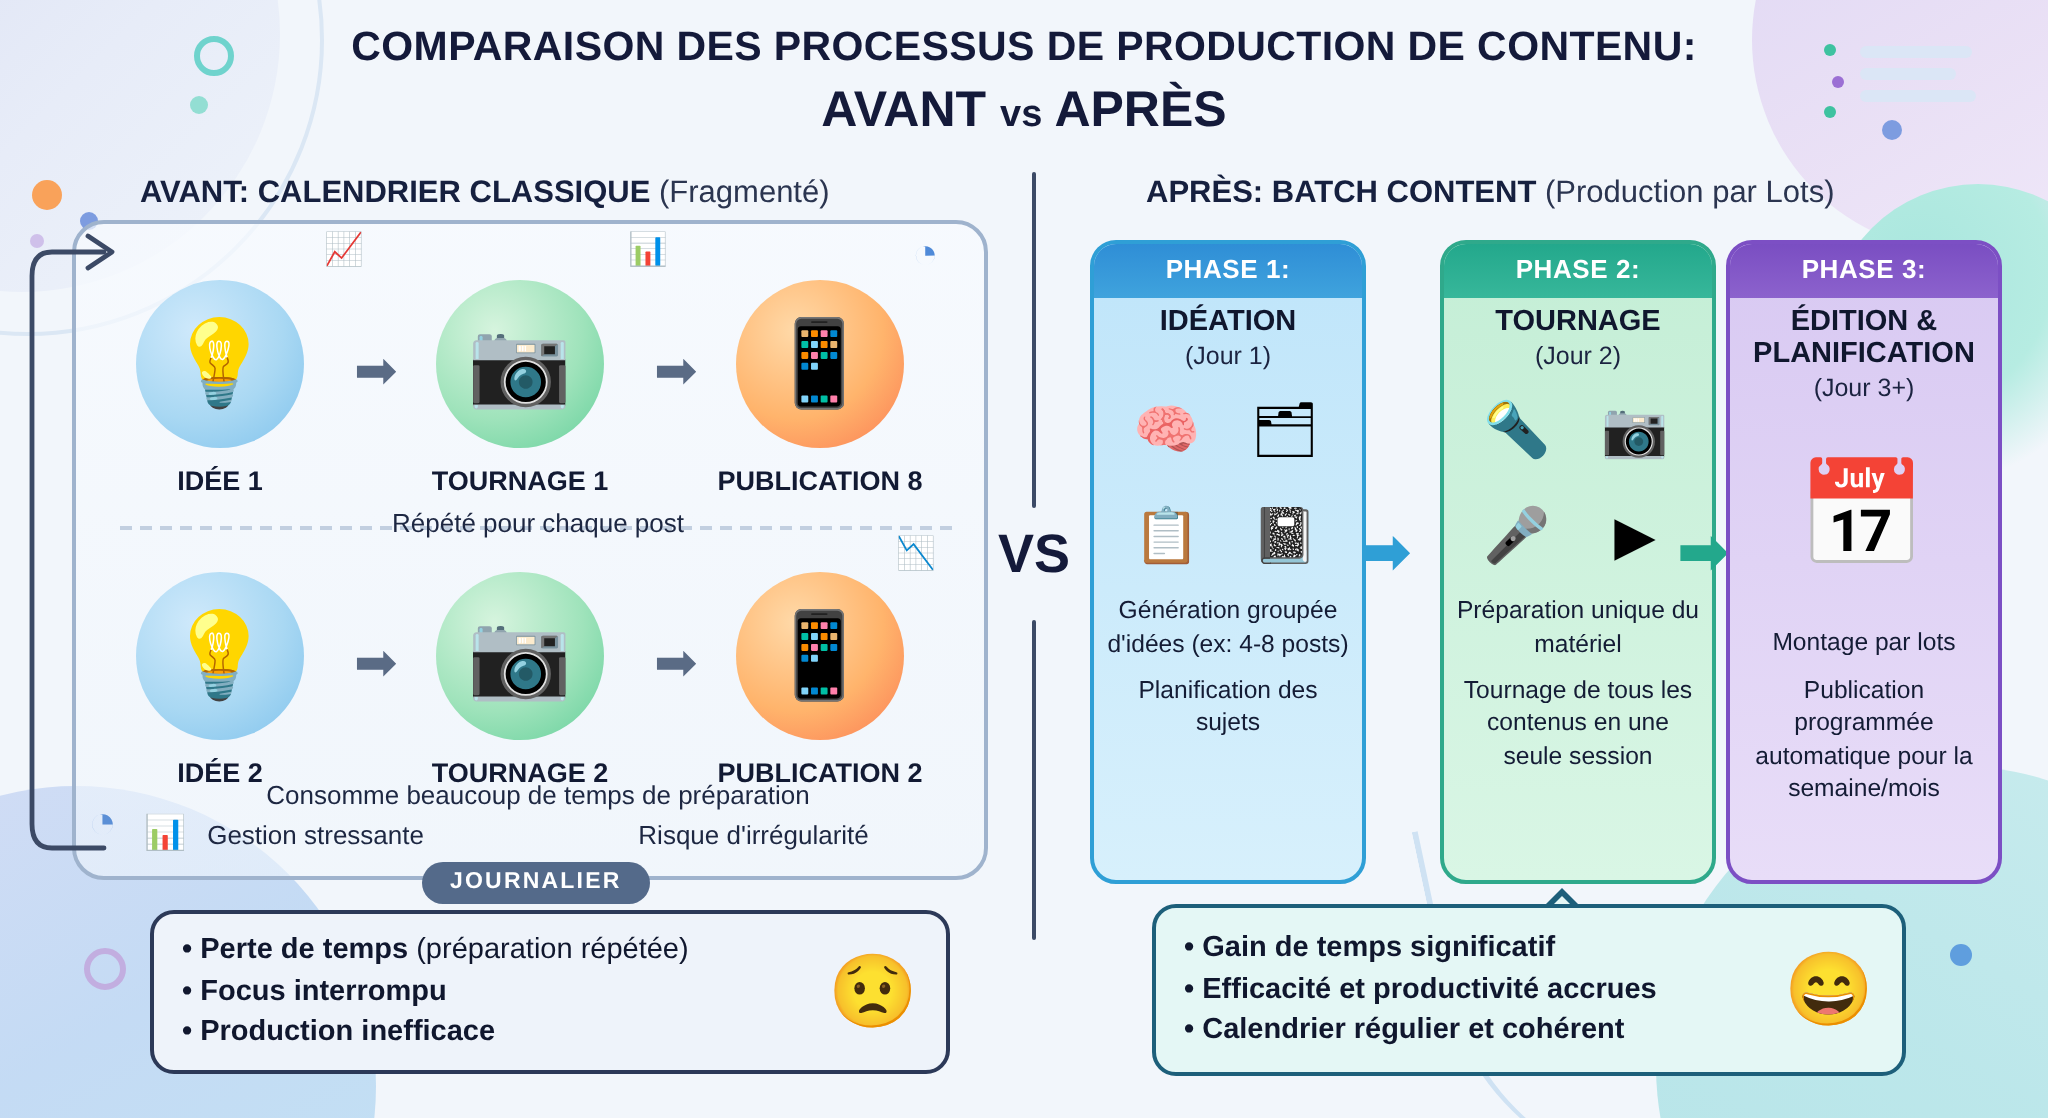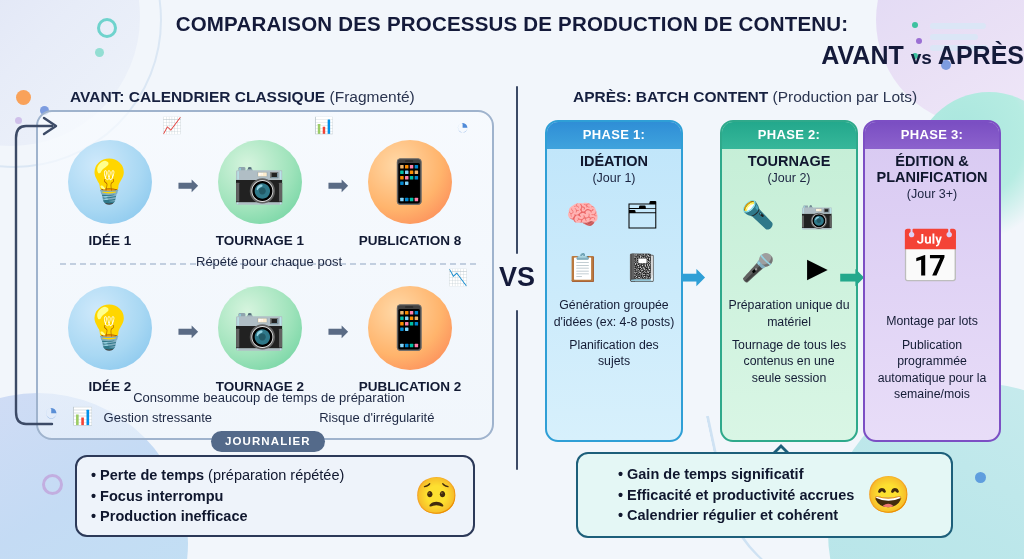--- a/index.html
+++ b/index.html
@@ -62,21 +62,21 @@
   .deco-list .ln.w3 { width: 58px; }
   .deco-list .pip { position: absolute; width: 6px; height: 6px; border-radius: 50%; }
 
   
   .title-wrap { position: absolute; left: 0; right: 0; top: 12px; text-align: center; }
   .title-l1 {
     font-size: 20.5px; font-weight: bold; letter-spacing: .2px;
     color: #141a3a; white-space: nowrap;
   }
   .title-l2 {
-    font-size: 25px; font-weight: bold; color: #141a3a; margin-top: 5px; text-align: right;
+    font-size: 25px; font-weight: bold; color: #141a3a; margin-top: 5px;
   }
   .title-l2 .small { font-size: 19px; }
 
   .col-head {
     position: absolute; top: 88px; font-size: 15.5px; font-weight: bold;
     color: #16203f; white-space: nowrap;
   }
   .col-head .light { font-weight: normal; color: #2b3550; }
   .col-head.left { left: 70px; }
   .col-head.right { left: 573px; }
@@ -204,21 +204,21 @@
   .callout .face { font-size: 36px; line-height: 1; margin-left: 12px; }
 
   .callout.bad {
     left: 75px; top: 455px; width: 400px; height: 82px;
     border: 2px solid #2c3958; background: #eef3fa;
     justify-content: space-between;
   }
   .callout.good {
     left: 576px; top: 452px; width: 377px; height: 86px;
     border: 2px solid #1d5f7a; background: #e4f7f5;
-    justify-content: center;
+    justify-content: space-between;
   }
   .good-notch {
     position: absolute; left: 770px; top: 444px;
     width: 0; height: 0;
     border-left: 11px solid transparent;
     border-right: 11px solid transparent;
     border-bottom: 11px solid #1d5f7a;
   }
   .good-notch-in {
     position: absolute; left: 772px; top: 448px;

